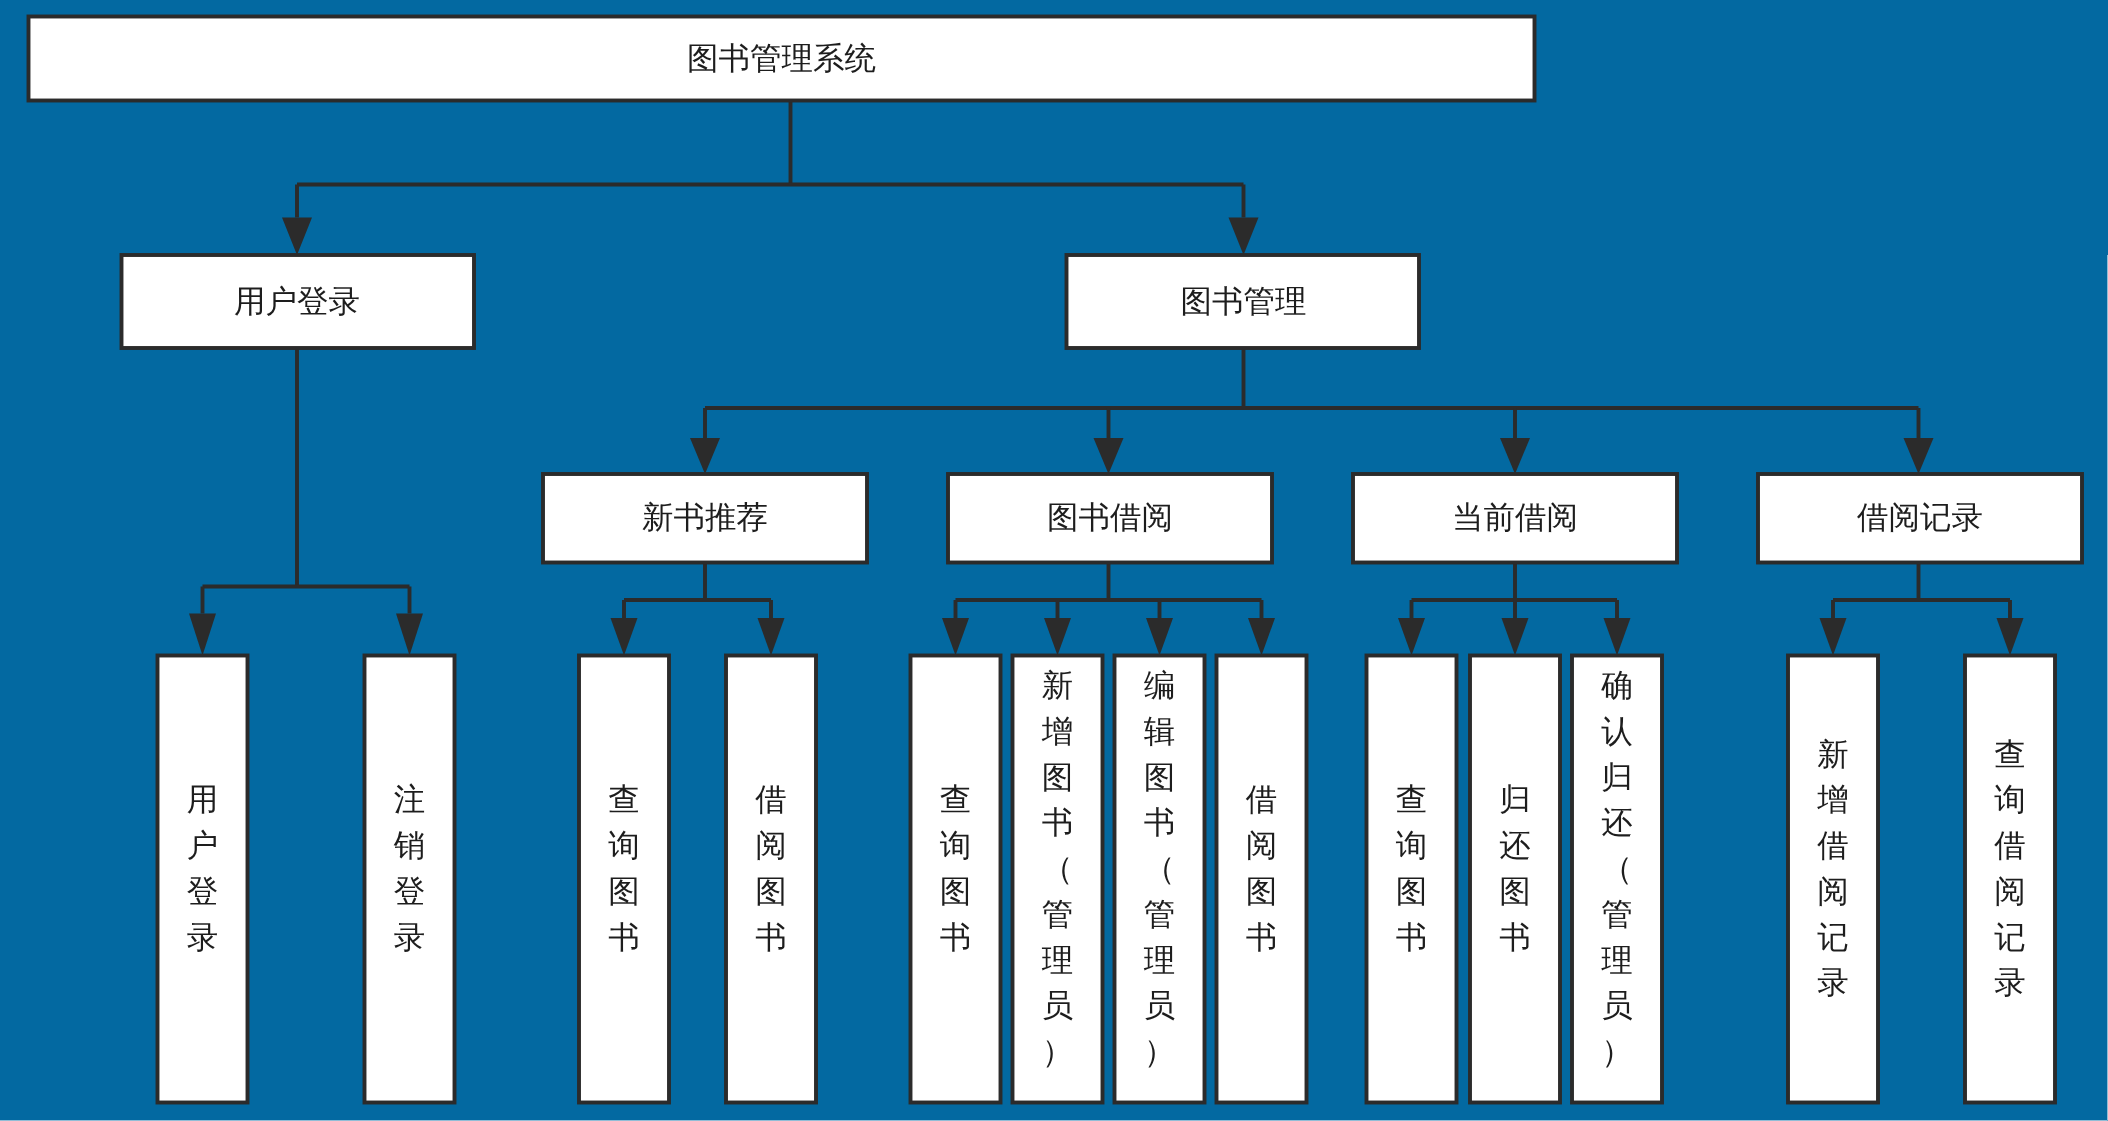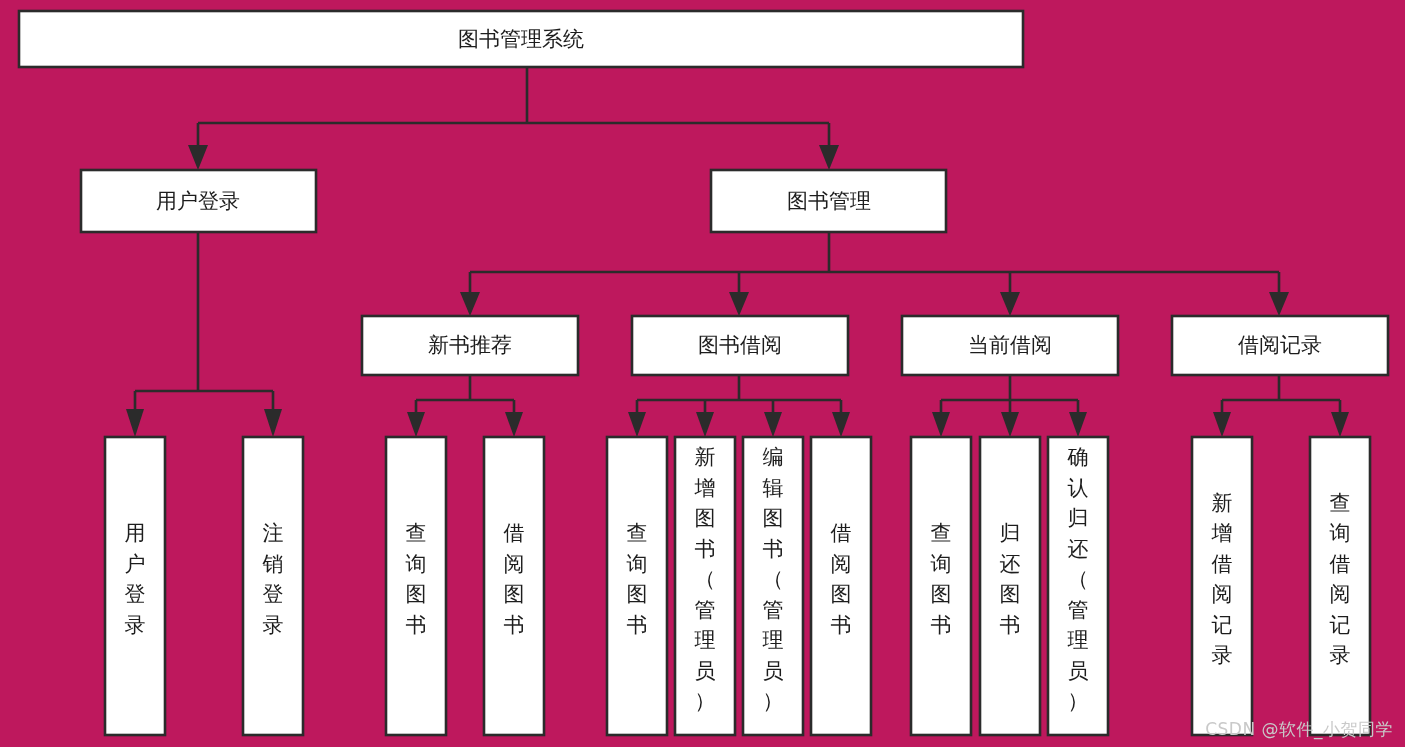--- a/index.html
+++ b/index.html
@@ -10,21 +10,21 @@
   body {
     width: 1405px;
     height: 747px;
     font-family: "DejaVu Sans", "Liberation Sans", sans-serif;
     overflow: hidden;
   }
   #diagram-root {
     position: relative;
     width: 1405px;
     height: 747px;
-    background: #be185d;
+    background: #0369a1;
   }
   svg#flowchart {
     display: block;
     width: 1405px;
     height: 747px;
   }
   .node-rect {
     fill: #ffffff;
     stroke: #2b2b2b;
     stroke-width: 2.6;
@@ -238,14 +238,13 @@
       <text class="node-label-vertical vtext" x="1222" y="490"><tspan x="1222" y="509.75">新</tspan><tspan x="1222" y="540.25">增</tspan><tspan x="1222" y="570.75">借</tspan><tspan x="1222" y="601.25">阅</tspan><tspan x="1222" y="631.75">记</tspan><tspan x="1222" y="662.25">录</tspan></text>
     </g>
 
     <g>
       <rect class="node-rect" x="1310" y="437" width="60" height="298"></rect>
       <text class="node-label-vertical vtext" x="1340" y="490"><tspan x="1340" y="509.75">查</tspan><tspan x="1340" y="540.25">询</tspan><tspan x="1340" y="570.75">借</tspan><tspan x="1340" y="601.25">阅</tspan><tspan x="1340" y="631.75">记</tspan><tspan x="1340" y="662.25">录</tspan></text>
     </g>
 
   </svg>
 
-  <div class="watermark-text">CSDN @软件_小贺同学</div>
 </div>
 
 </body></html>

